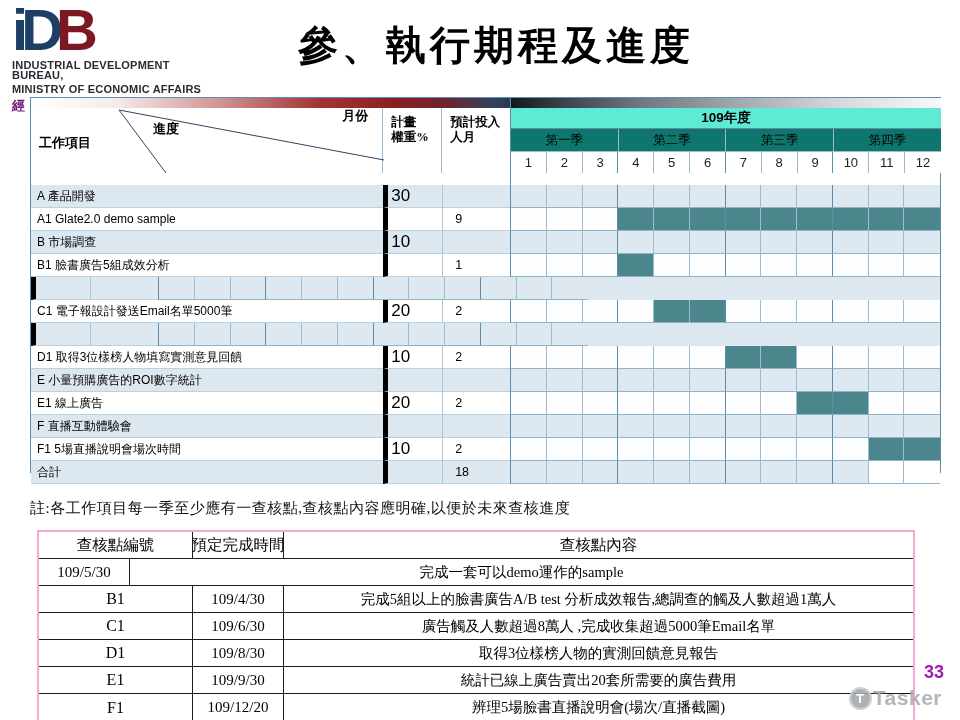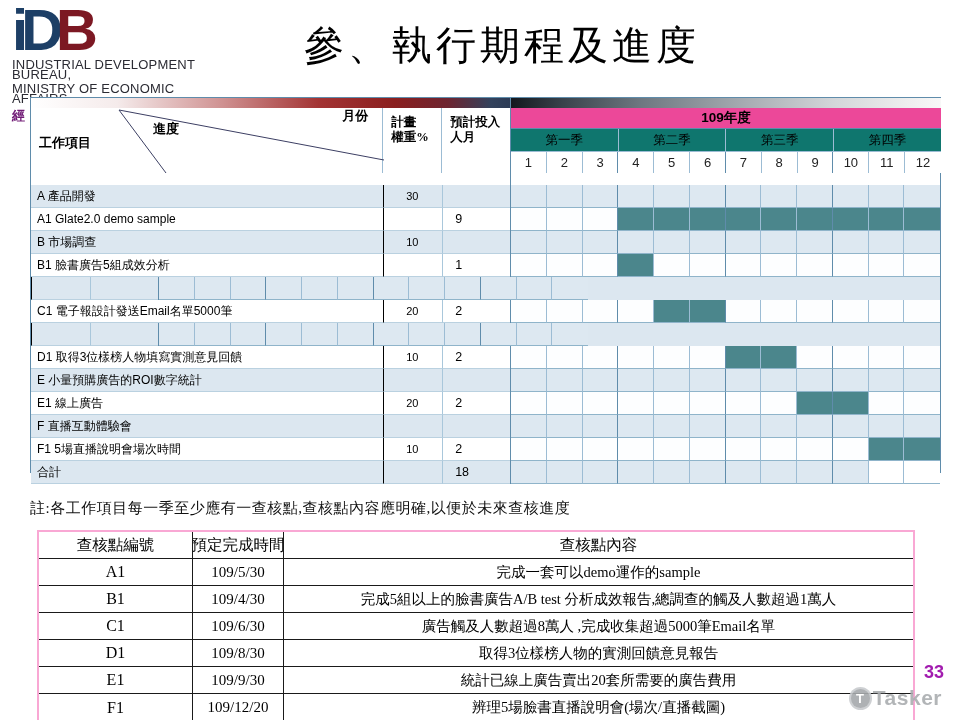--- a/index.html
+++ b/index.html
@@ -7,26 +7,26 @@
   .slide {
     position:relative; width:960px; height:720px; background:#ffffff;
     overflow:hidden; font-family:"Liberation Sans","DejaVu Sans",sans-serif;
   }
   
   .logo { position:absolute; left:12px; top:4px; width:200px; }
   .logo-mark { font-family:"Liberation Sans","DejaVu Sans",sans-serif; font-weight:bold; font-size:58px; line-height:52px; letter-spacing:-7px; }
   .logo-mark .li { color:#1d3f66; }
   .logo-mark .ld { color:#1d3f66; }
   .logo-mark .lb { color:#7c1823; }
-  .logo-en { font-size:13px; font-weight:normal; color:#2b2b33; line-height:10px; margin-top:4px; letter-spacing:0.2px; }
+  .logo-en { font-size:11px; font-weight:bold; color:#2b2b33; line-height:10px; margin-top:4px; letter-spacing:0.2px; }
   .logo-cn { font-family:"Liberation Serif","DejaVu Serif",serif; font-size:13px; color:#701a75; letter-spacing:7px; margin-top:3px; font-weight:bold; }
   
   .title {
-    position:absolute; left:232px; top:18px; width:540px; text-align:center;
-    font-family:"Liberation Serif","DejaVu Serif",serif; font-weight:normal;
+    position:absolute; left:226px; top:18px; width:540px; text-align:center;
+    font-family:"Liberation Serif","DejaVu Serif",serif; font-weight:bold;
     font-size:40px; color:#000; letter-spacing:4px;
   }
   
   .gantt { position:absolute; left:30px; top:97px; width:911px; height:376px;
            border:1px solid #5f8cab; background:#fff; }
   .g-header { display:flex; height:87px; }
   .g-left { position:relative; width:480px; border-right:1px solid #5f8cab; }
   .strip-left { height:10px;
     background:linear-gradient(90deg,#ffffff 0%,#f5ebeb 18%,#cf9191 40%,#a33434 60%,#8a1f1f 76%,#6d2430 87%,#33425c 96%,#2c3b55 100%); }
   .g-left-cells { display:flex; height:65px; }
@@ -35,37 +35,37 @@
   .lbl-month   { position:absolute; right:14px; top:-1px;  font-family:"Liberation Serif","DejaVu Serif",serif; font-size:13px; font-weight:bold; }
   .lbl-progress{ position:absolute; left:122px; top:12px; font-family:"Liberation Serif","DejaVu Serif",serif; font-size:13px; font-weight:bold; }
   .lbl-workitem{ position:absolute; left:8px;  top:26px; font-family:"Liberation Serif","DejaVu Serif",serif; font-size:13px; font-weight:bold; }
   .g-weight-cell,.g-pm-cell { font-family:"Liberation Serif","DejaVu Serif",serif;
     font-size:12.5px; font-weight:bold; padding:7px 0 0 8px; line-height:15px; }
   .g-weight-cell { width:59px; border-right:1px solid #9cbcd4; }
   .g-pm-cell { width:68px; }
   .g-right { width:430px; }
   .strip-right { height:10px;
     background:linear-gradient(90deg,#14181e 0%,#39424b 12%,#6d7780 30%,#a8adb3 55%,#d3d6d9 75%,#eeeeee 92%,#f8f8f8 100%); }
-  .year-band { height:20px; background:#ec4899; text-align:center; font-weight:bold; font-size:13.5px; line-height:19px; }
+  .year-band { height:20px; background:#5eead4; text-align:center; font-weight:bold; font-size:13.5px; line-height:19px; }
   .quarter-row { display:flex; height:23px; background:#0f766e; border-top:1px solid #5f8cab; }
   .quarter-cell { flex:1; text-align:center; font-family:"Liberation Serif","DejaVu Serif",serif;
     font-size:12.5px; line-height:22px; border-right:1px solid #9cbcd4; }
   .quarter-cell:last-child { border-right:none; }
   .month-row { display:flex; height:22px; background:#fff; border-top:1px solid #9cbcd4; }
   .month-cell { width:35.83px; text-align:center; font-size:13px; line-height:21px; color:#222;
     border-right:1px solid #9cbcd4; }
   .month-cell.qend { border-right:1px solid #5f8cab; }
   .month-cell:last-child { border-right:none; }
   
   .g-body { }
   .g-row { display:flex; height:23px; }
   .g-row .c-label { width:353px; padding-left:6px; font-size:12px; display:flex; align-items:center;
     border-bottom:1px solid #bad1e0; white-space:nowrap; overflow:hidden; }
-  .g-row .c-weight { width:59px; padding-left:22px; font-size:11px; display:flex; align-items:center;
-    border-left:1px solid #000000; border-bottom:1px solid #bad1e0; }
+  .g-row .c-weight { width:59px; padding-left:3px; font-size:17px; display:flex; align-items:center;
+    border-left:5px solid #000000; border-bottom:1px solid #bad1e0; }
   .g-row .c-pm { width:68px; padding-left:12px; font-size:12.5px; display:flex; align-items:center;
     border-left:1px solid #a9c7db; border-bottom:1px solid #bad1e0; }
   .g-row .c-months { width:430px; display:flex; border-left:1px solid #5f8cab; }
   .g-mcell { width:35.83px; border-right:1px solid #9cbcd4; border-bottom:1px solid #8fb4ca; }
   .g-mcell.qend { border-right:1px solid #5f8cab; }
   .g-mcell:last-child { border-right:none; }
   .g-row.section { background:#dce7f0; }
   .g-row.detail  { background:#ffffff; }
   .g-row.detail .g-mcell { background:#fdfeff; }
   .g-row.section .g-mcell { background:#dde8f1; }
@@ -403,21 +403,20 @@
 
   <div class="note">註:各工作項目每一季至少應有一查核點,查核點內容應明確,以便於未來查核進度</div>
 
   <div class="cp-table">
       <div class="cp-row head">
         <div class="cp-c cp-c1">查核點編號</div>
         <div class="cp-c cp-c2">預定完成時間</div>
         <div class="cp-c cp-c3">查核點內容</div>
       </div>
       <div class="cp-row">
-        <div class="cp-c cp-c1">A1</div>
         <div class="cp-c cp-c2">109/5/30</div>
         <div class="cp-c cp-c3">完成一套可以demo運作的sample</div>
       </div>
       <div class="cp-row">
         <div class="cp-c cp-c1">B1</div>
         <div class="cp-c cp-c2">109/4/30</div>
         <div class="cp-c cp-c3">完成5組以上的臉書廣告A/B test 分析成效報告,總調查的觸及人數超過1萬人</div>
       </div>
       <div class="cp-row">
         <div class="cp-c cp-c1">C1</div>

